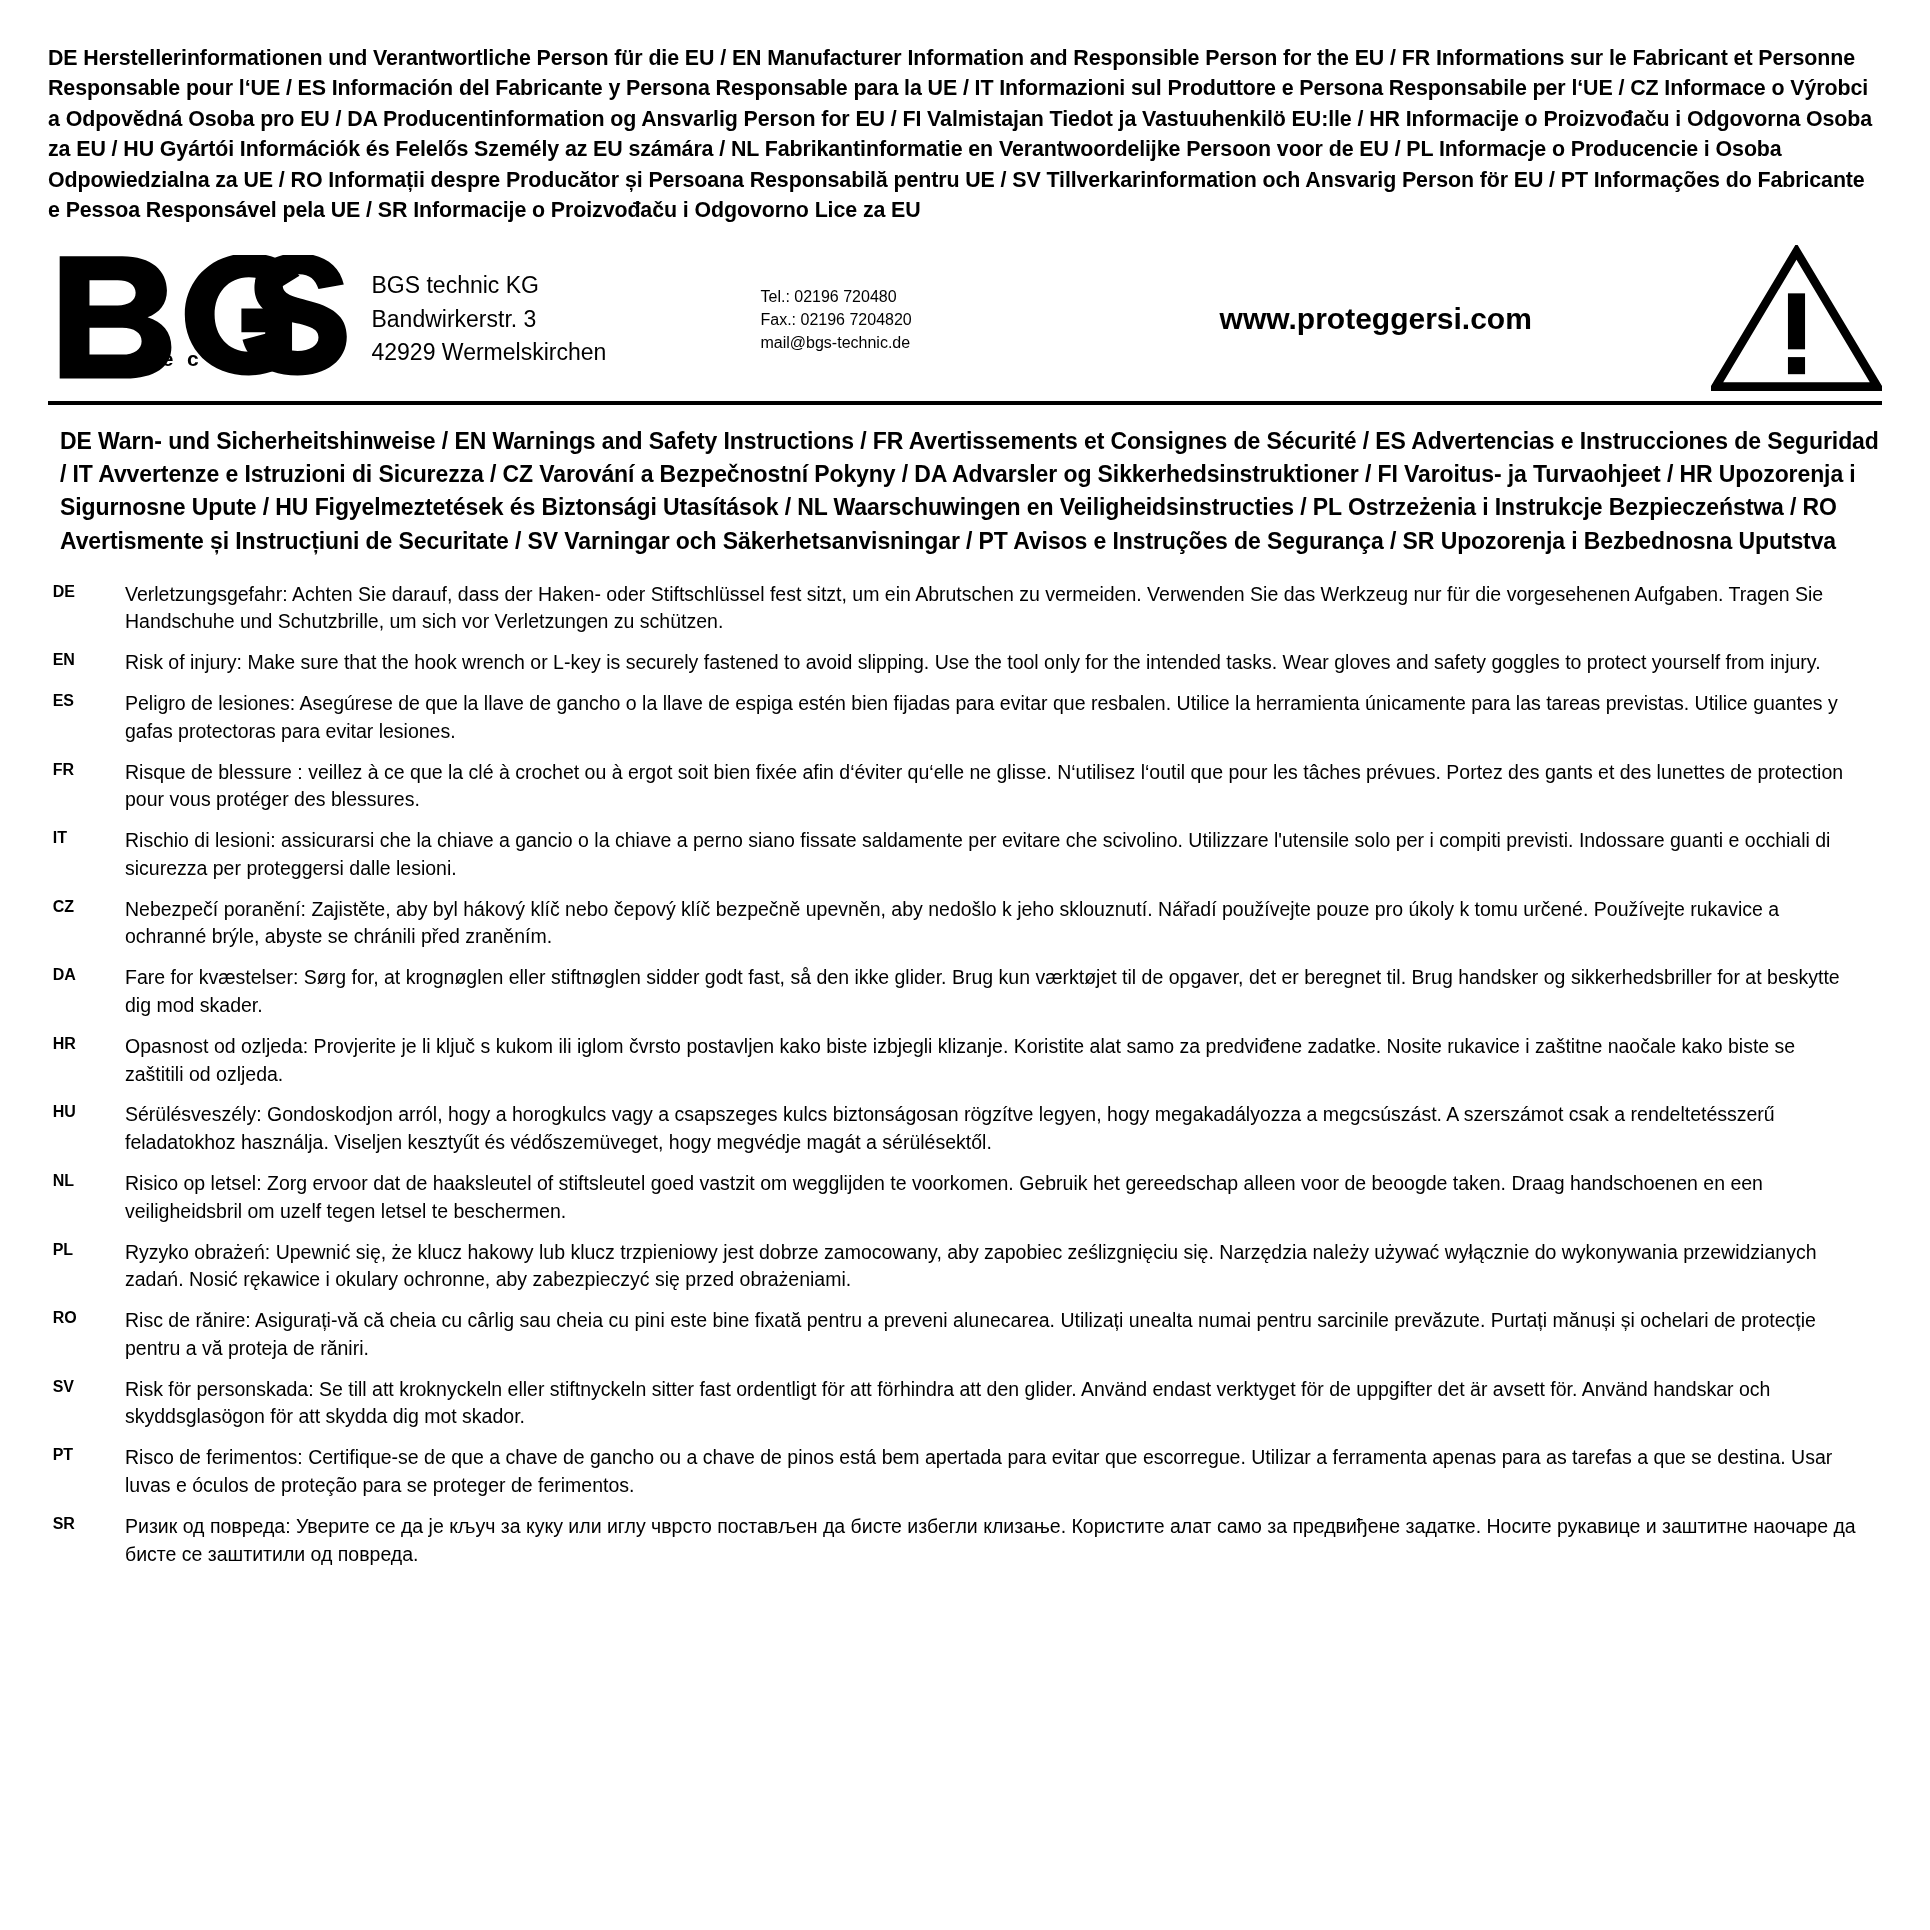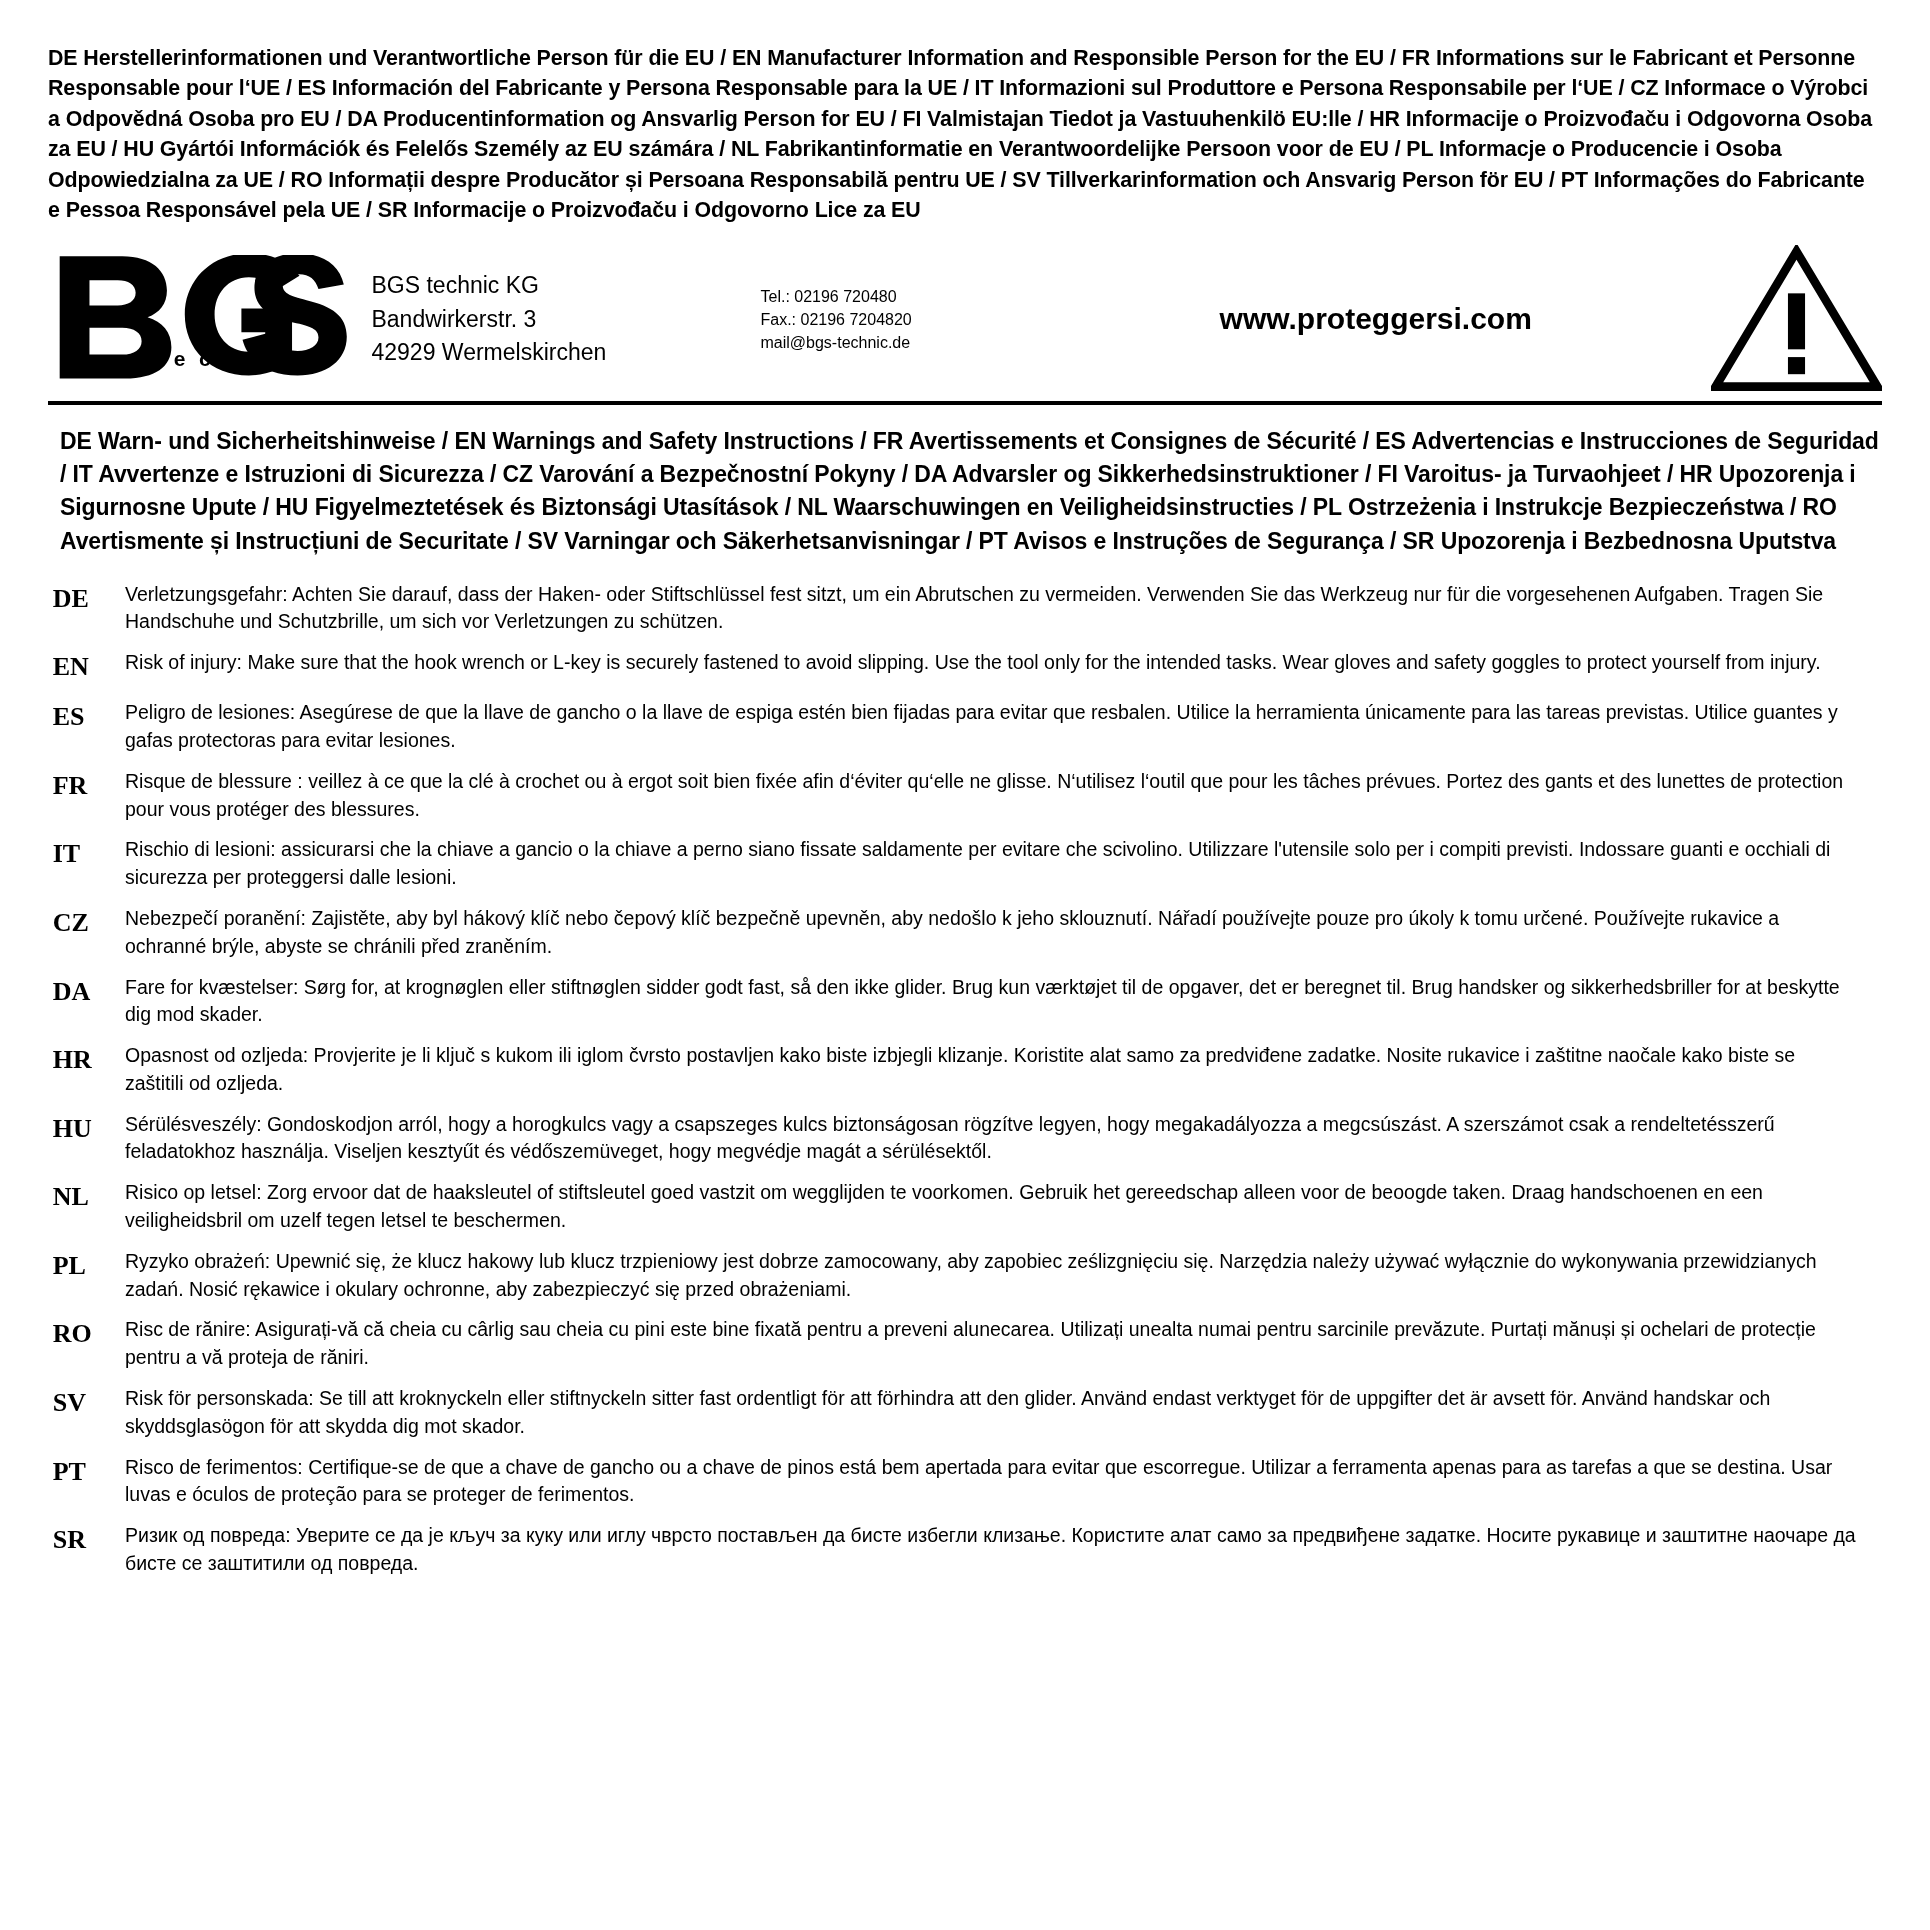--- a/index.html
+++ b/index.html
@@ -84,26 +84,25 @@
   .lang-list {
     margin: 0;
     padding: 0;
   }
   .lang-row {
     display: flex;
     margin-bottom: 13.2px;
   }
   .lang-code {
     flex: 0 0 61px;
-    font-size: 26px;
+    font-size: 16px;
     font-weight: bold;
     line-height: 1.42;
     padding-left: 4.7px;
     box-sizing: border-box;
-    font-family: Liberation Serif, serif;
   }
   .lang-text {
     flex: 1 1 auto;
     font-size: 19.5px;
     line-height: 1.42;
     padding-right: 23px;
     margin-left: 16px;
   }
 </style>
 </head>
@@ -120,21 +119,21 @@
         <g fill="#000000">
 
           <path d="M8 8 L92 8 C132 8 152 28 152 54 C152 72 142 84 126 90 C146 96 158 110 158 130 C158 156 136 172 96 172 L8 172 Z M48 40 L48 74 L86 74 C100 74 110 68 110 57 C110 46 100 40 86 40 Z M48 104 L48 140 L92 140 C108 140 118 133 118 122 C118 111 108 104 92 104 Z" transform="translate(0,-6) scale(0.96)"></path>
 
           <path d="M262 4 C212 4 176 40 176 86 C176 132 210 168 262 168 C288 168 308 158 320 146 L320 78 L252 78 L252 110 L284 110 L284 128 C278 133 270 136 262 136 C234 136 216 114 216 86 C216 58 234 36 262 36 C278 36 290 43 298 54 L330 34 C314 14 292 4 262 4 Z" transform="translate(0,-6) scale(0.96)"></path>
 
           <path d="M402 46 C396 18 372 4 340 4 C306 4 282 22 282 50 C282 78 304 90 334 97 C358 102 368 106 368 117 C368 128 356 135 340 135 C320 135 308 126 304 110 L266 120 C274 150 300 168 340 168 C378 168 406 148 406 116 C406 88 386 75 352 67 C328 61 320 57 320 47 C320 38 330 32 342 32 C356 32 364 39 368 52 Z" transform="translate(-12,-6) scale(0.96)"></path>
         </g>
       </svg>
       <div style="position:absolute; left:230px; top:3.1px; font-size:23px; font-weight:bold;">®</div>
-      <div style="position:absolute; left:105px; top:92px; font-size:21px; font-weight:bold; letter-spacing:3.9px;">t e c h n i c</div>
+      <div style="position:absolute; left:93px; top:92px; font-size:21px; font-weight:bold; letter-spacing:3.9px;">t e c h n i c</div>
     </div>
 
     <div class="address">
       <div>BGS technic KG</div>
       <div>Bandwirkerstr. 3</div>
       <div>42929 Wermelskirchen</div>
     </div>
 
     <div class="contact">
       <div>Tel.: 02196 720480</div>

